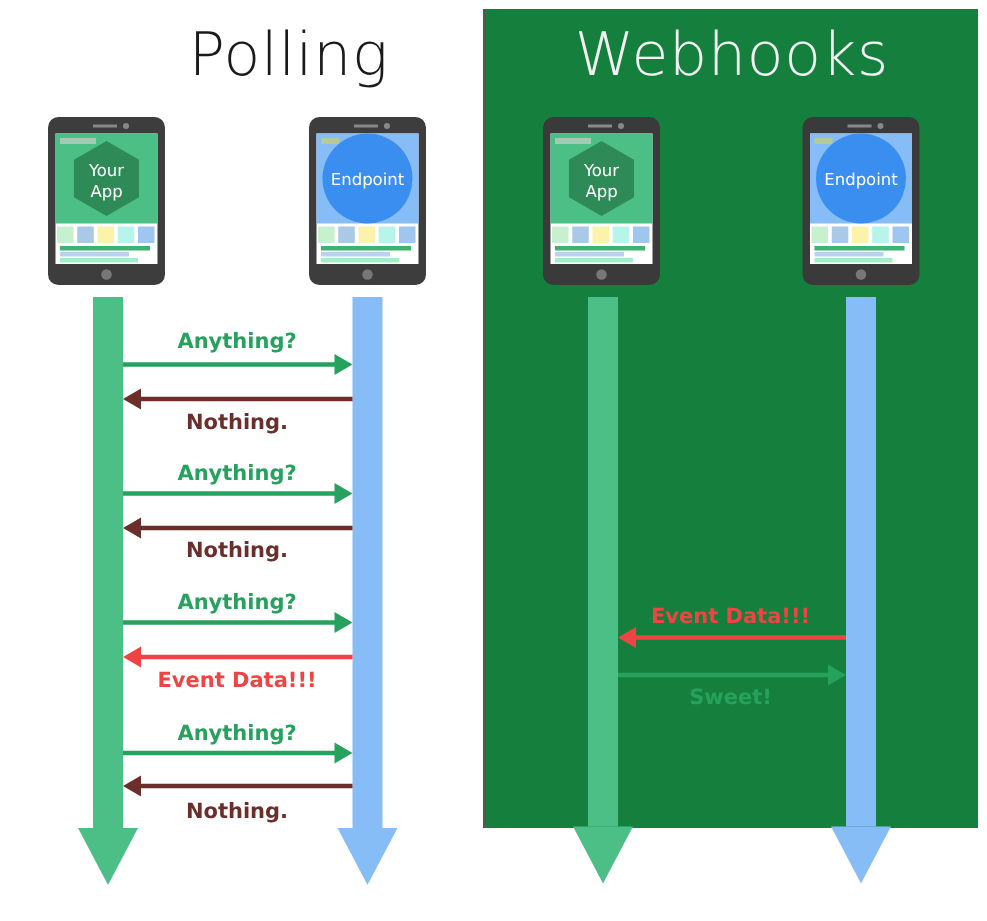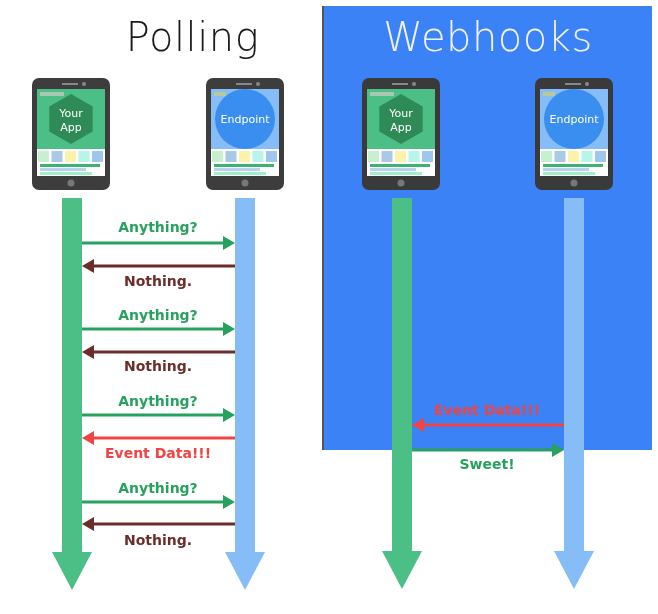--- a/index.html
+++ b/index.html
@@ -1,20 +1,20 @@
 <!DOCTYPE html>
 <html><head>
 <meta charset="utf-8">
 <style>
   html, body { margin: 0; padding: 0; background: #ffffff; }
   body { width: 658px; height: 614px; position: relative; overflow: hidden;
          font-family: "DejaVu Sans", sans-serif; }
   .panel { position: absolute; }
   #polling-panel { left: 0; top: 0; width: 385px; height: 614px; background: #ffffff; }
-  #webhooks-panel { left: 322px; top: 6px; width: 328px; height: 444px; background: #3b82f6;
+  #webhooks-panel { left: 322px; top: 6px; width: 328px; height: 546px; background: #15803d;
                     border-left: 2px solid #555; }
   .title { position: absolute; width: 100%; text-align: center; top: 14px;
            font-size: 40px; font-weight: 300; font-family: "DejaVu Sans", sans-serif; letter-spacing: 0.5px; }
   #polling-panel .title { color: #1a1a1a; }
   #webhooks-panel .title { color: #f2f2f2; top: 8px; }
   svg { position: absolute; left: 0; top: 0; overflow: visible; }
   .lbl { font-family: "DejaVu Sans", sans-serif; font-weight: bold; font-size: 14px; }
   .phone-text { font-family: "DejaVu Sans", sans-serif; font-size: 11px; fill: #ffffff; }
 </style>
 </head>

